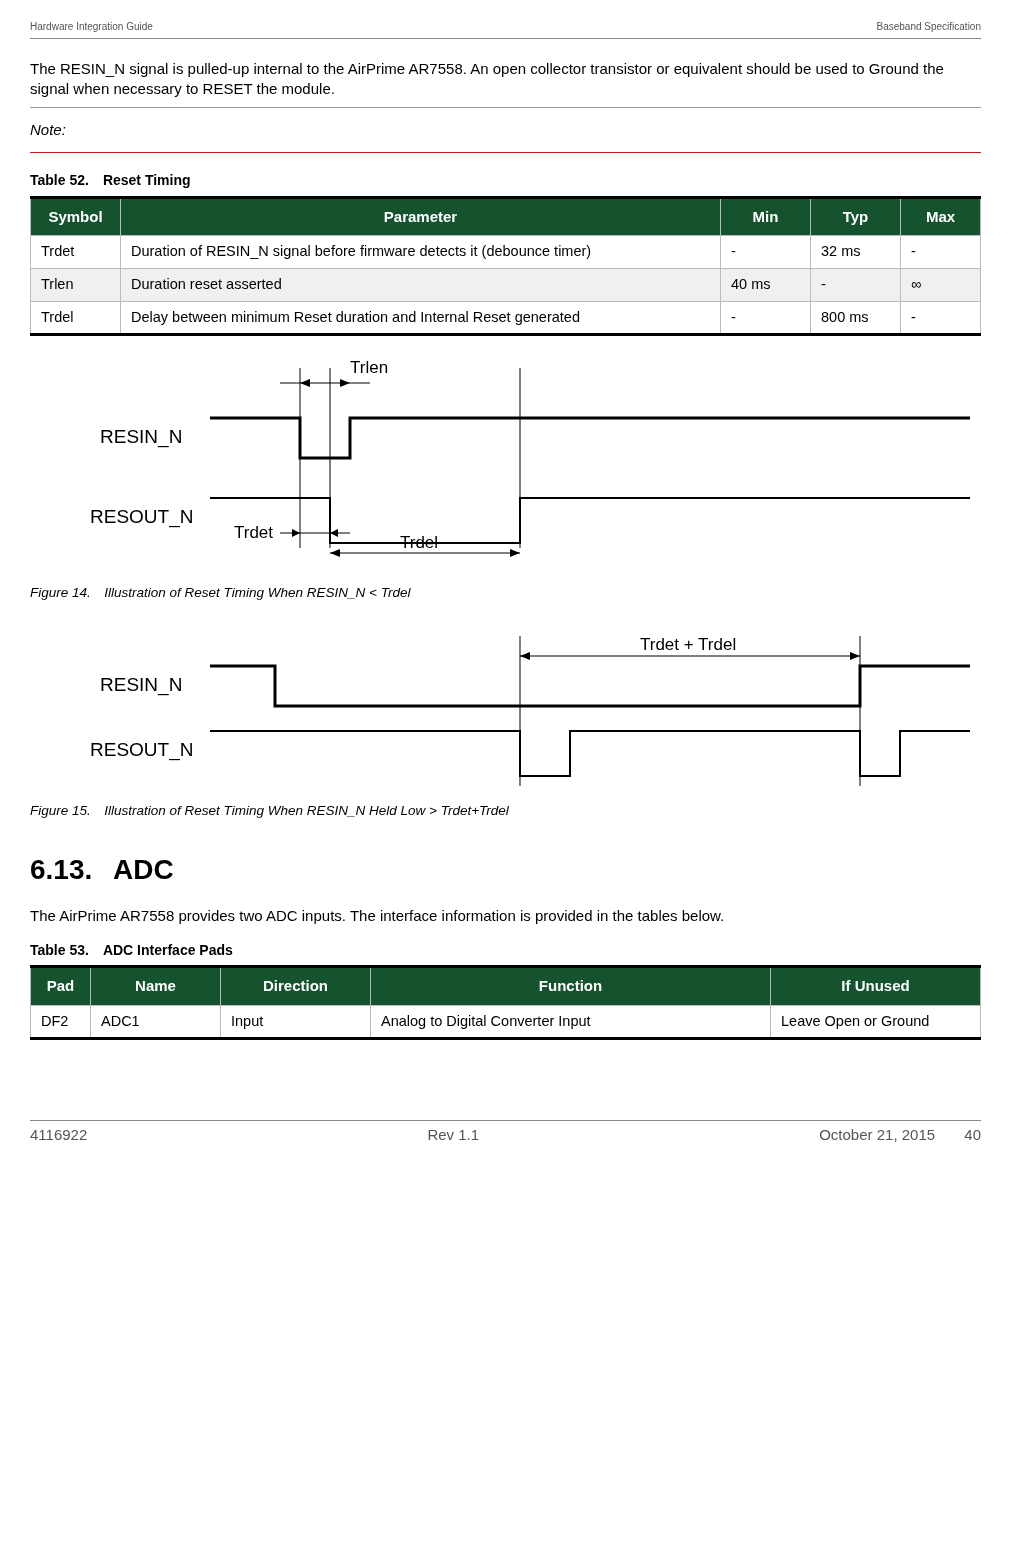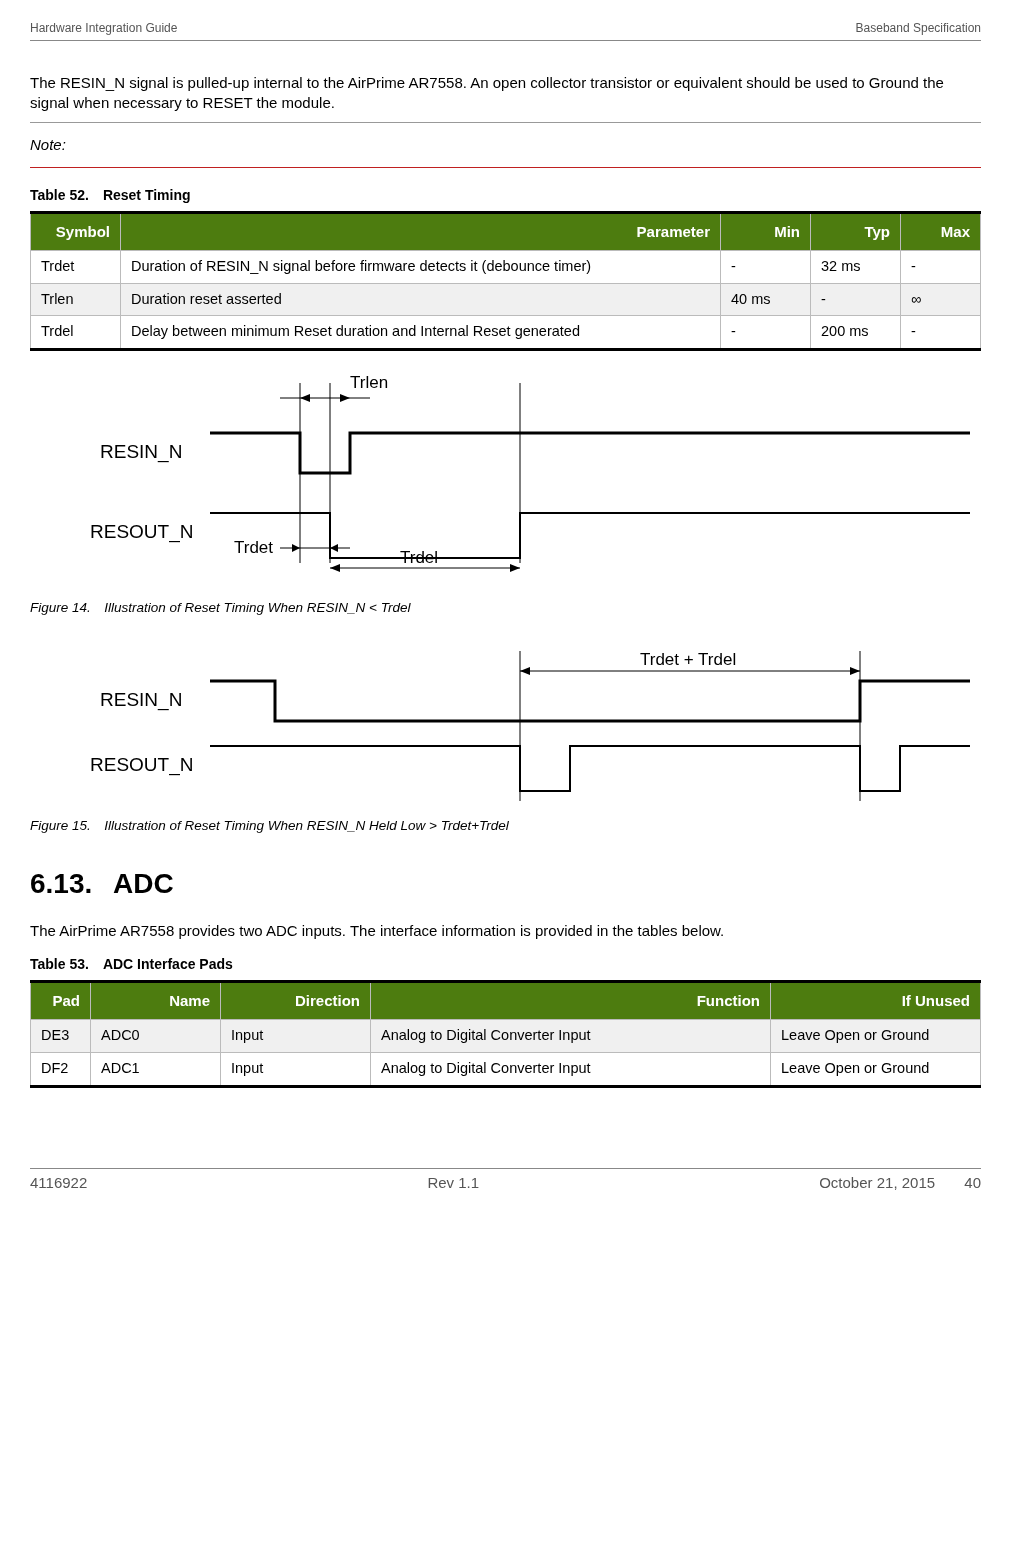--- a/index.html
+++ b/index.html
@@ -9,44 +9,44 @@
     color: #000;
     width: 1011px;
     margin: 0 auto;
     padding: 20px 30px 15px 30px;
     font-size: 15px;
     line-height: 1.35;
   }
   .header-row {
     display: flex;
     justify-content: space-between;
-    font-size: 12px;
+    font-size: 10px;
     color: #555;
-    margin-bottom: 32px;
+    margin-bottom: 20px;
     border-bottom: 1px solid #888;
     padding-bottom: 4px;
   }
   .body-text { margin: 0 0 6px 0; color:#000; }
   .note-box {
     border-top: 1px solid #999;
     border-bottom: 1px solid #c02020;
     padding: 12px 0;
     margin: 8px 0 18px 0;
     font-style: italic;
     display: flex;
   }
   .note-label { width: 95px; flex-shrink:0;}
   .note-text {}
   .table-caption { font-weight: bold; font-size: 14px; margin: 10px 0 6px 0;}
   table { border-collapse: collapse; width: 100%; margin-bottom: 12px;}
   th {
-    background: #4d7c0f;
+    background: #14532d;
     color: #fff;
     font-weight: bold;
-    text-align: right;
+    text-align: center;
     padding: 8px 10px;
     border: 1px solid #bbb;
     border-top: 3px solid #000;
     font-size: 15px;
   }
   td {
     padding: 6px 10px;
     border: 1px solid #bbb;
     font-size: 14.5px;
   }
@@ -109,21 +109,21 @@
       <td>Trlen</td>
       <td>Duration reset asserted</td>
       <td>40 ms</td>
       <td>-</td>
       <td>∞</td>
     </tr>
     <tr>
       <td>Trdel</td>
       <td>Delay between minimum Reset duration and Internal Reset generated</td>
       <td>-</td>
-      <td>200 ms</td>
+      <td>800 ms</td>
       <td>-</td>
     </tr>
   </tbody>
 </table>
 
 <div class="figure-area">
 <svg class="timing-svg" width="940" height="230" viewBox="0 0 940 230">
 
   <text x="70" y="95" class="siglabel">RESIN_N</text>
   <text x="60" y="175" class="siglabel">RESOUT_N</text>
@@ -182,27 +182,20 @@
   <thead>
     <tr>
       <th style="width:60px">Pad</th>
       <th style="width:130px">Name</th>
       <th style="width:150px">Direction</th>
       <th>Function</th>
       <th style="width:210px">If Unused</th>
     </tr>
   </thead>
   <tbody>
-    <tr class="alt">
-      <td>DE3</td>
-      <td>ADC0</td>
-      <td>Input</td>
-      <td>Analog to Digital Converter Input</td>
-      <td>Leave Open or Ground</td>
-    </tr>
     <tr>
       <td>DF2</td>
       <td>ADC1</td>
       <td>Input</td>
       <td>Analog to Digital Converter Input</td>
       <td>Leave Open or Ground</td>
     </tr>
   </tbody>
 </table>
 

